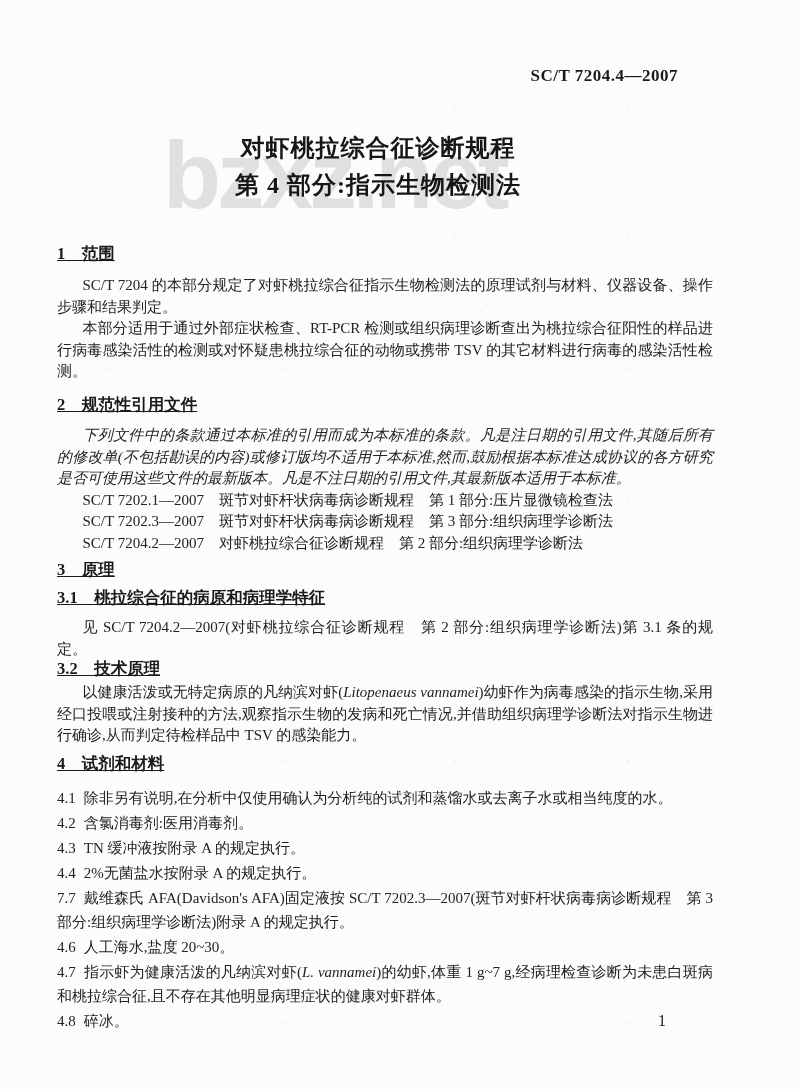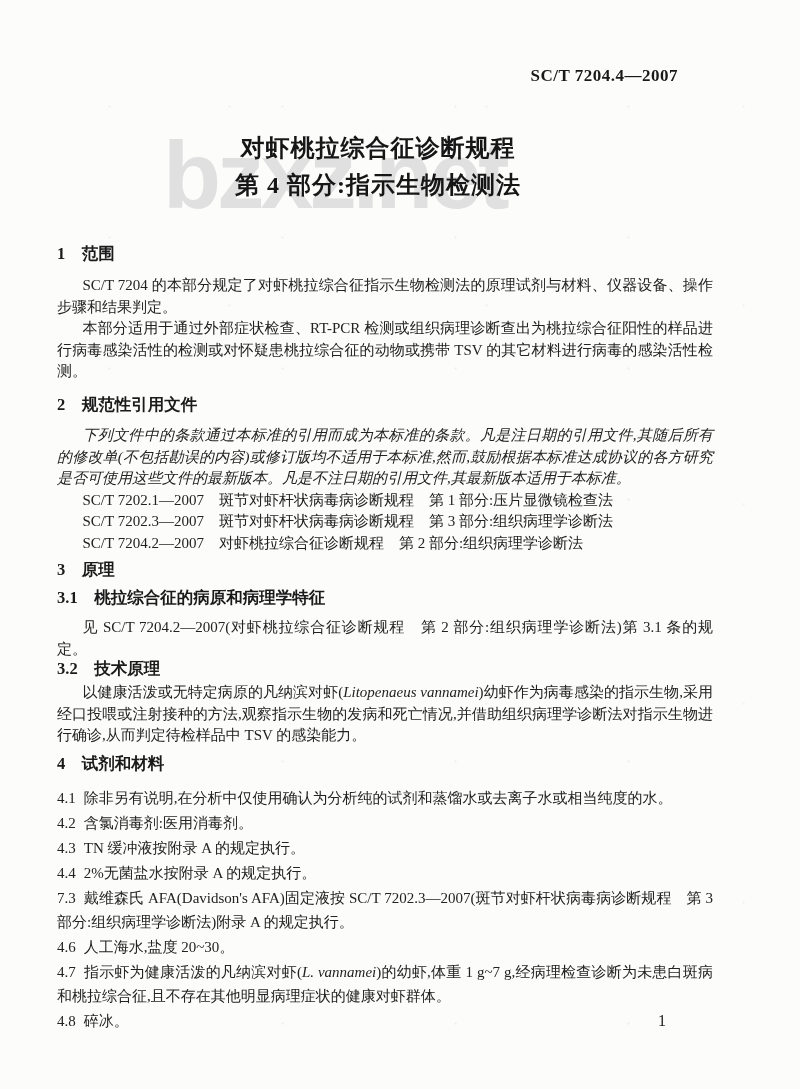--- a/index.html
+++ b/index.html
@@ -68,20 +68,21 @@
     left: 57px;
     width: 656px;
     z-index: 1;
   }
   .sec h2, .sec h3 {
     margin: 0;
     font-size: 16.5px;
     line-height: 17px;
     font-weight: bold;
     color: #1a1a1a;
+    text-decoration: underline;
   }
   .sec p {
     margin: 0;
     font-size: 15px;
     line-height: 21.5px;
     text-align: justify;
     color: #222222;
   }
   .indent { text-indent: 1.7em; }
   .g1 { top: 245px; }
@@ -146,21 +147,21 @@
     <p class="indent p32"><span>以健康活泼或无特定病原的凡纳滨对虾(</span><span class="latin">Litopenaeus vannamei</span><span>)幼虾作为病毒感染的指示生物,采用经口投喂或注射接种的方法,观察指示生物的发病和死亡情况,并借助组织病理学诊断法对指示生物进行确诊,从而判定待检样品中 TSV 的感染能力。</span></p>
   </section>
 
   <section class="sec g4">
     <h2>4　试剂和材料</h2>
     <div class="items">
       <p class="item"><span class="inum">4.1</span><span>除非另有说明,在分析中仅使用确认为分析纯的试剂和蒸馏水或去离子水或相当纯度的水。</span></p>
       <p class="item"><span class="inum">4.2</span><span>含氯消毒剂:医用消毒剂。</span></p>
       <p class="item"><span class="inum">4.3</span><span>TN 缓冲液按附录 A 的规定执行。</span></p>
       <p class="item"><span class="inum">4.4</span><span>2%无菌盐水按附录 A 的规定执行。</span></p>
-      <p class="item"><span class="inum">7.3</span><span>戴维森氏 AFA(Davidson's AFA)固定液按 SC/T 7202.3—2007(斑节对虾杆状病毒病诊断规程　第 3 部分:组织病理学诊断法)附录 A 的规定执行。</span></p>
+      <p class="item"><span class="inum">7.7</span><span>戴维森氏 AFA(Davidson's AFA)固定液按 SC/T 7202.3—2007(斑节对虾杆状病毒病诊断规程　第 3 部分:组织病理学诊断法)附录 A 的规定执行。</span></p>
       <p class="item"><span class="inum">4.6</span><span>人工海水,盐度 20~30。</span></p>
       <p class="item"><span class="inum">4.7</span><span><span>指示虾为健康活泼的凡纳滨对虾(</span><span class="latin">L. vannamei</span><span>)的幼虾,体重 1 g~7 g,经病理检查诊断为未患白斑病和桃拉综合征,且不存在其他明显病理症状的健康对虾群体。</span></span></p>
       <p class="item"><span class="inum">4.8</span><span>碎冰。</span></p>
     </div>
   </section>
 
   <div class="page-num">1</div>
 
 </div>
 

